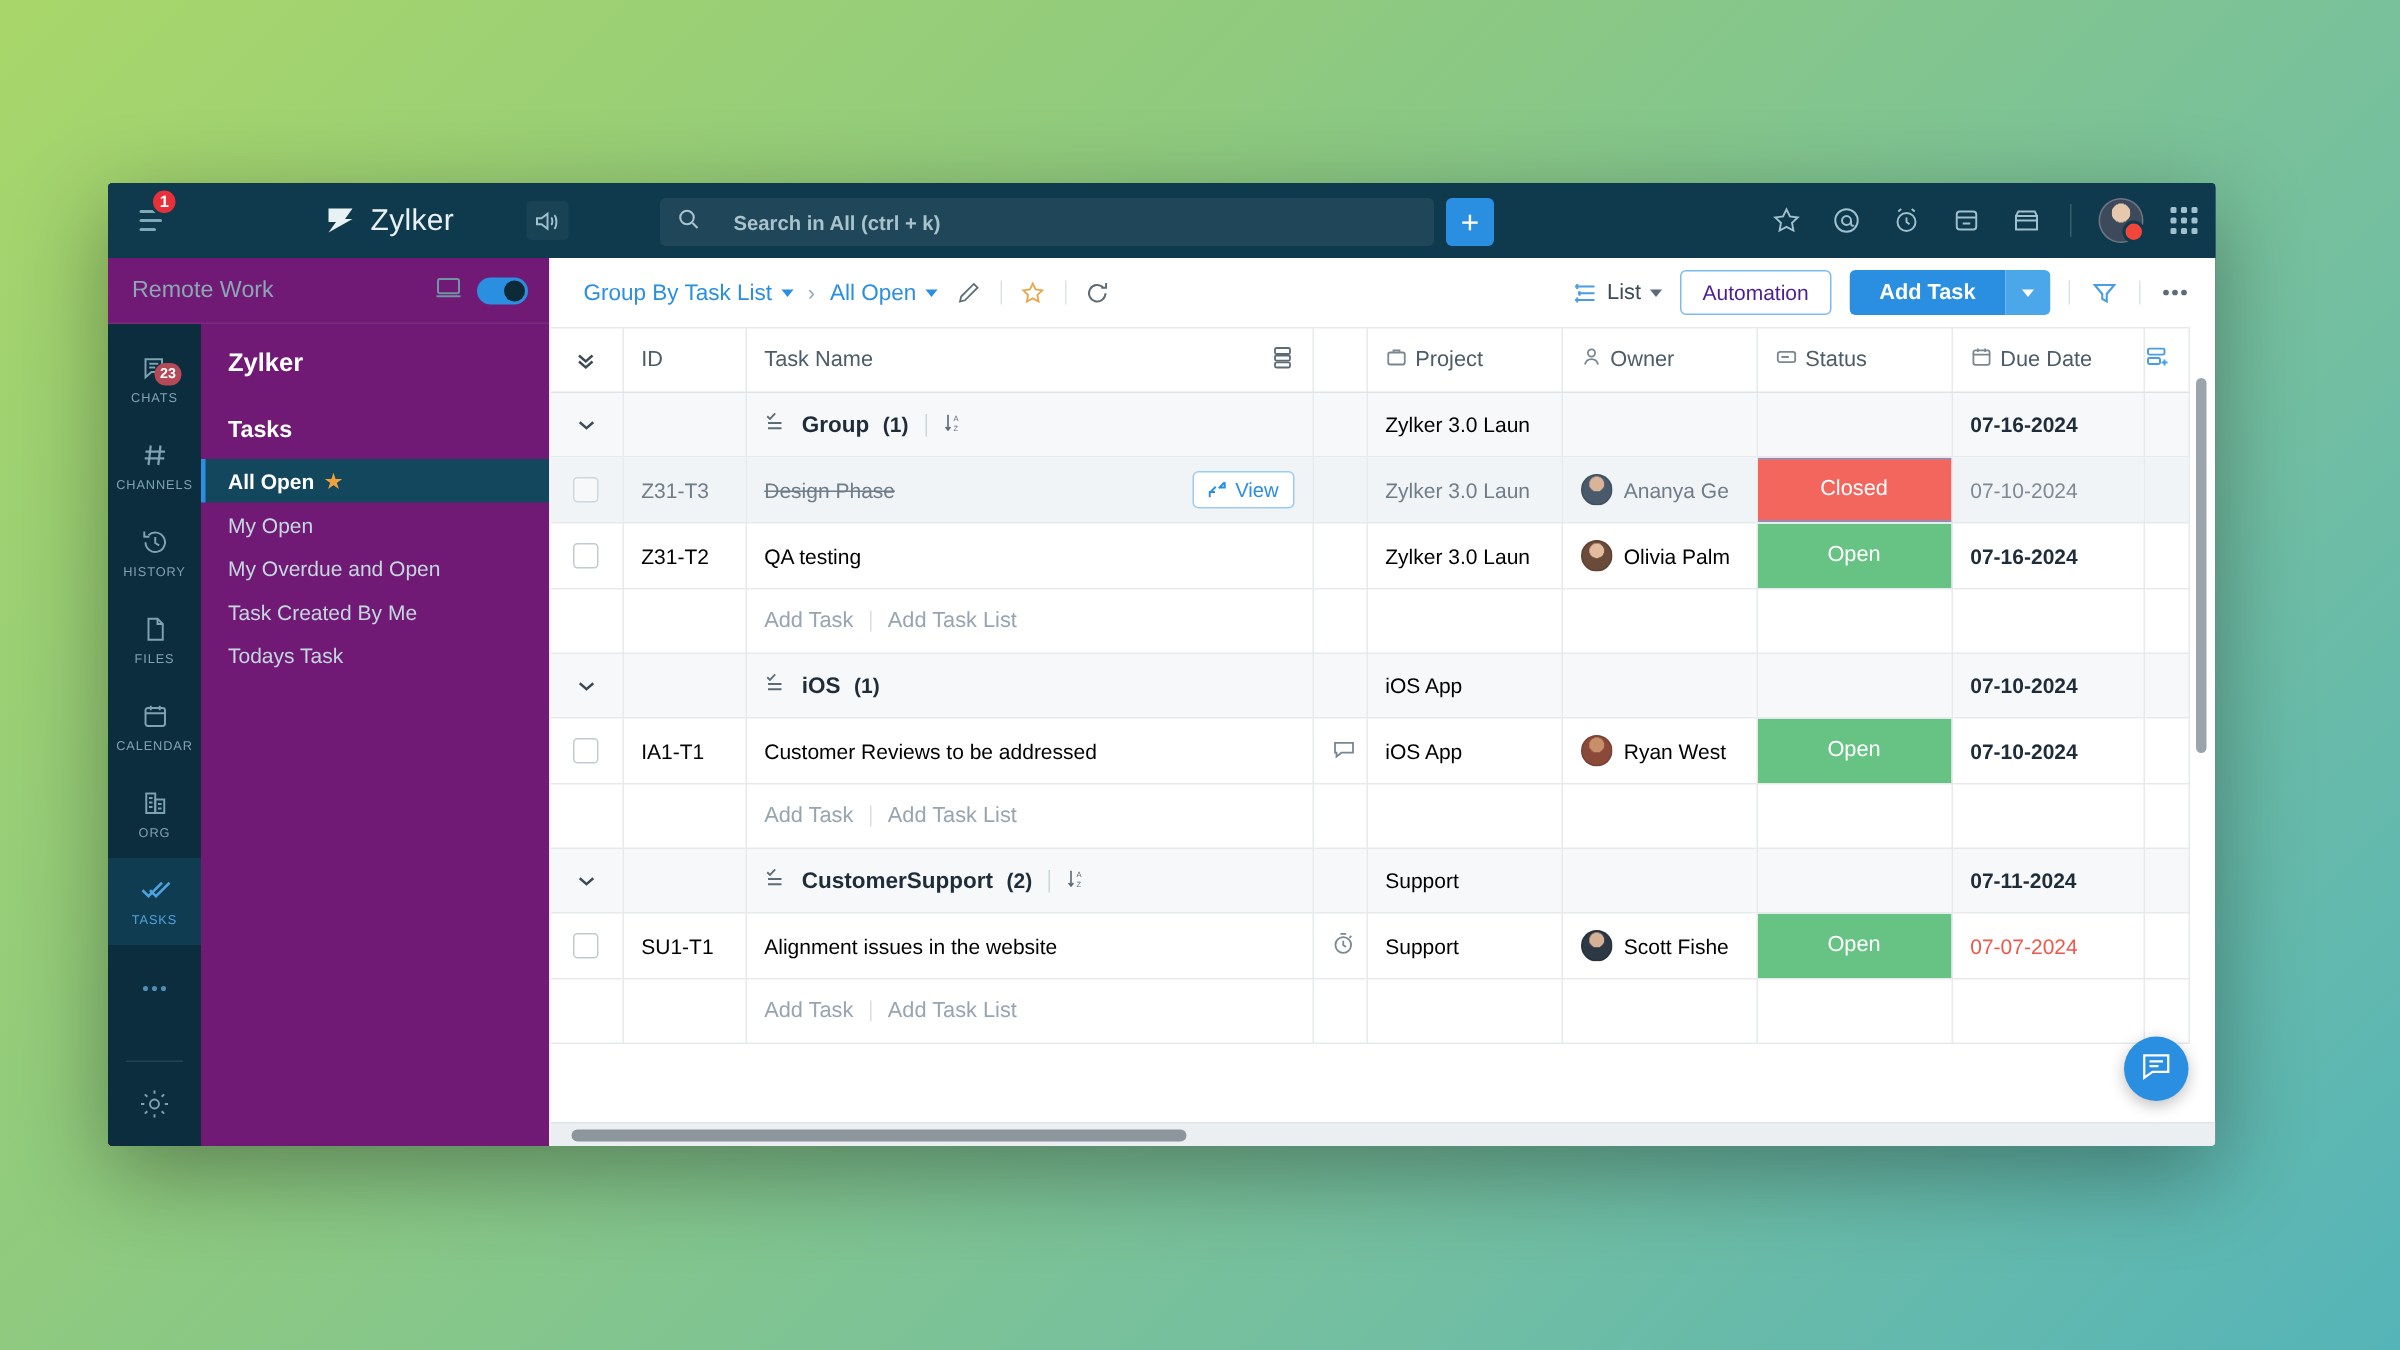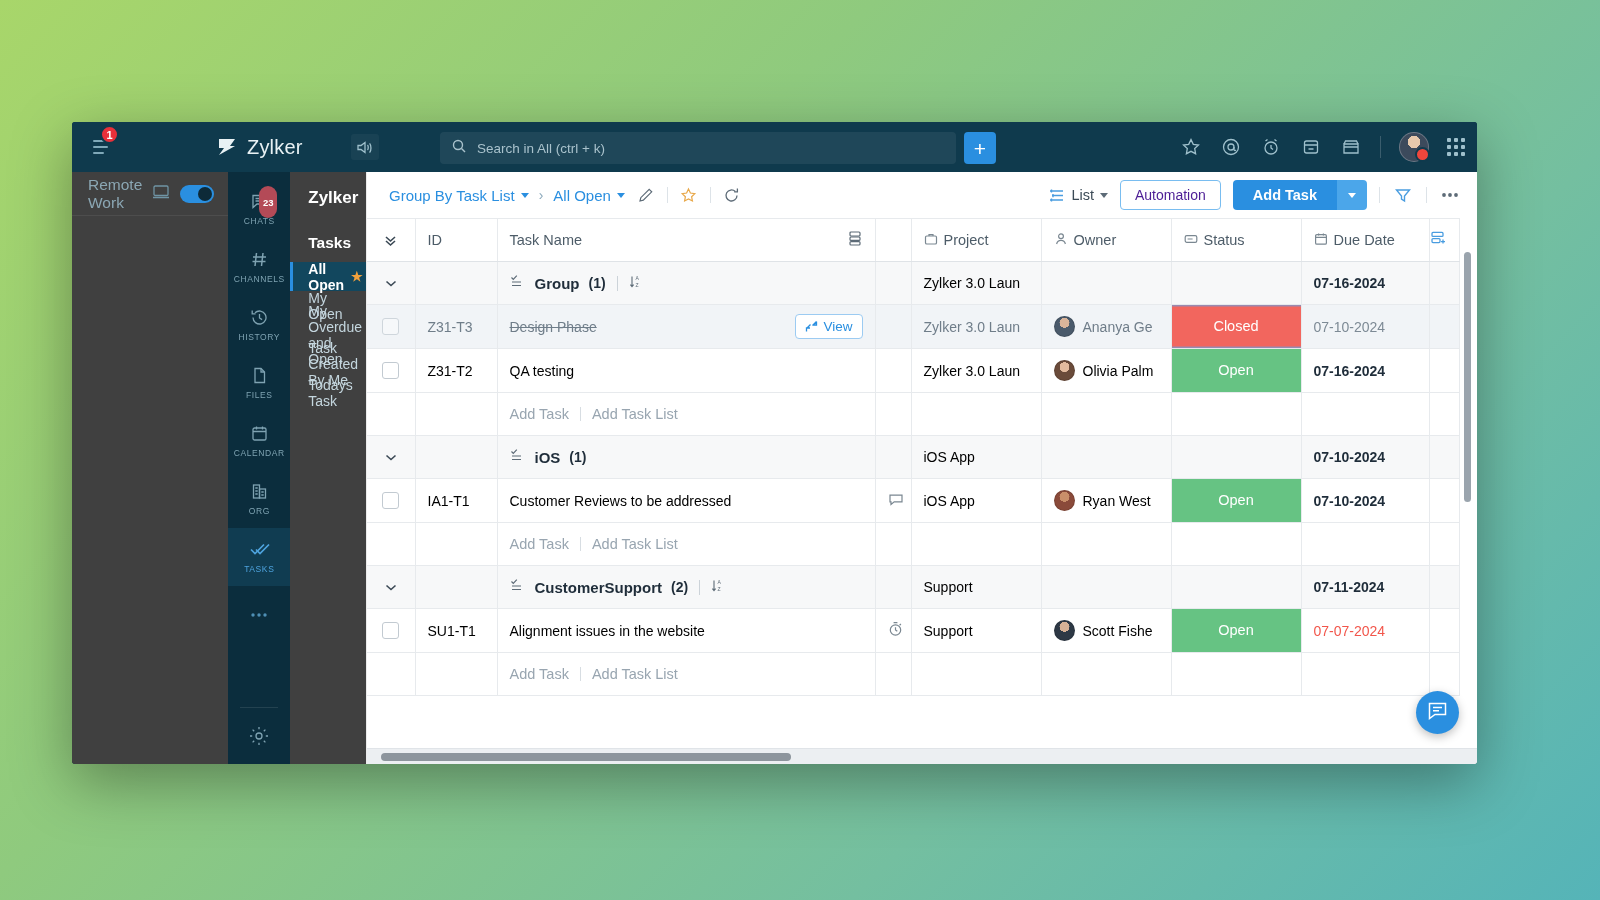--- a/index.html
+++ b/index.html
@@ -62,21 +62,21 @@
     margin-left: 48px; width: 28px; height: 26px;
     display:flex; align-items:center; justify-content:center;
     background: rgba(255,255,255,.045); border-radius: 3px;
   }
   .searchbar {
     position: absolute; left: 368px; top: 10px;
     width: 516px; height: 32px;
     background: rgba(255,255,255,.07);
     border-radius: 4px;
     display: flex; align-items: center;
-    padding: 0 12px; gap: 11px;
+    padding: 0 12px; gap: 23px; font-weight: bold;
   }
   .searchbar .ph { color: #a9c2cc; font-size: 13.5px; }
   .plus-btn {
     position: absolute; left: 892px; top: 10px;
     width: 32px; height: 32px;
     background: #2a8fe0; border-radius: 4px;
     display: flex; align-items: center; justify-content: center;
     color: #fff; font-size: 21px; line-height: 1;
   }
   .top-icons {
@@ -98,22 +98,22 @@
   }
   .grid-dots { display: grid; grid-template-columns: repeat(3, 4px); gap: 3px; }
   .grid-dots b { width: 4px; height: 4px; background: #9fc0cc; border-radius: 1px; display:block; }
 
   
   .body-split { flex: 1 1 auto; display: flex; min-height: 0; }
 
   
   .left-panel {
     width: 294px; flex: 0 0 294px;
-    background: #404040;
-    display: flex; flex-direction: row;
+    background: #701a75;
+    display: flex; flex-direction: column;
   }
   .workspace-head {
     height: 44px; display: flex; align-items: center;
     padding: 0 14px 0 16px; gap: 10px;
     border-bottom: 1px solid rgba(255,255,255,.07);
   }
   .workspace-name { color: #8ba7b4; font-size: 15.5px; flex: 1; }
   .toggle {
     width: 34px; height: 18px; background: #2a8fe0; border-radius: 10px;
     position: relative;
@@ -130,23 +130,23 @@
   }
   .rail-item {
     height: 58px; display: flex; flex-direction: column;
     align-items: center; justify-content: center; gap: 5px;
     position: relative; cursor: pointer;
   }
   .rail-item .lbl { font-size: 8.5px; color: #7fa3b2; letter-spacing: .6px; }
   .rail-item.active { background: #103c51; }
   .rail-item.active .lbl { color: #4ea3de; }
   .rail-badge {
-    position: absolute; top: 6px; left: 31px;
+    position: absolute; top: 18px; left: 31px;
     background: #b44a57; color: #fff; font-size: 9.5px; font-weight: bold;
-    min-width: 18px; height: 32px; border-radius: 9px;
+    min-width: 18px; height: 15px; border-radius: 9px;
     display:flex; align-items:center; justify-content:center;
   }
   .rail-spacer { flex: 1; }
   .rail-sep { height:1px; background: rgba(255,255,255,.1); margin: 0 12px; }
   .rail-gear { height: 56px; display:flex; align-items:center; justify-content:center; }
   .nav-col { flex: 1; padding-top: 16px; min-width: 0; }
   .nav-title {
     color: #fff; font-size: 17px; font-weight: bold;
     padding: 0 18px; margin-bottom: 26px;
   }

